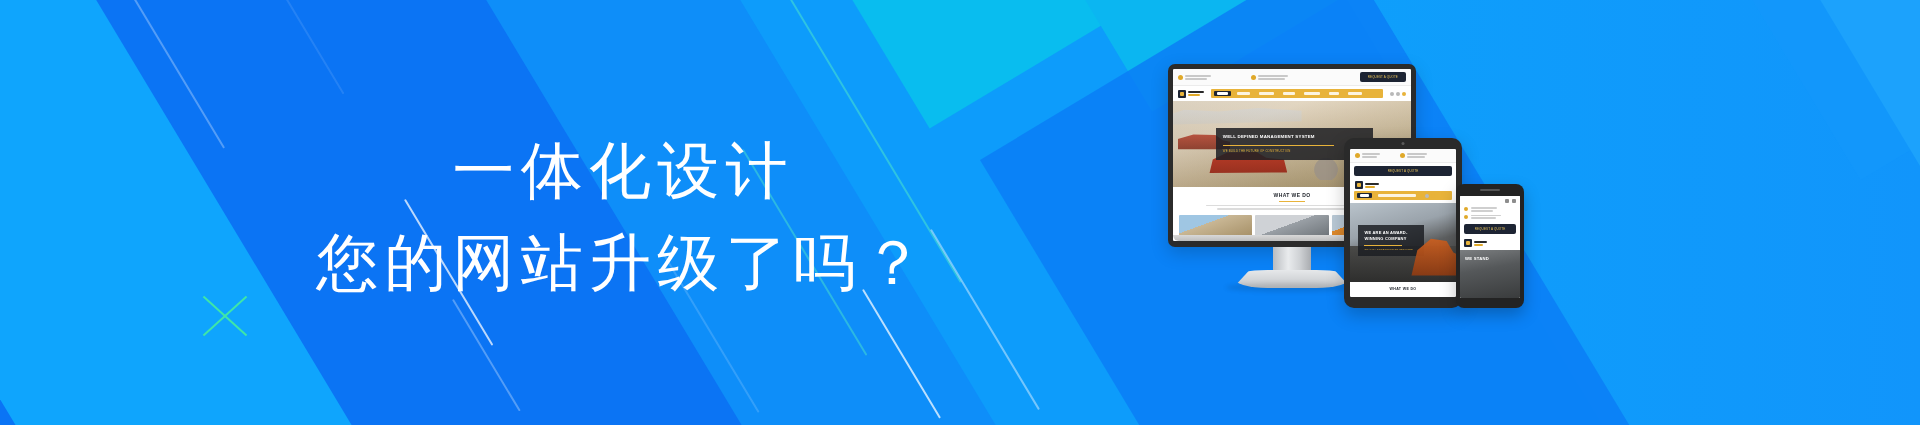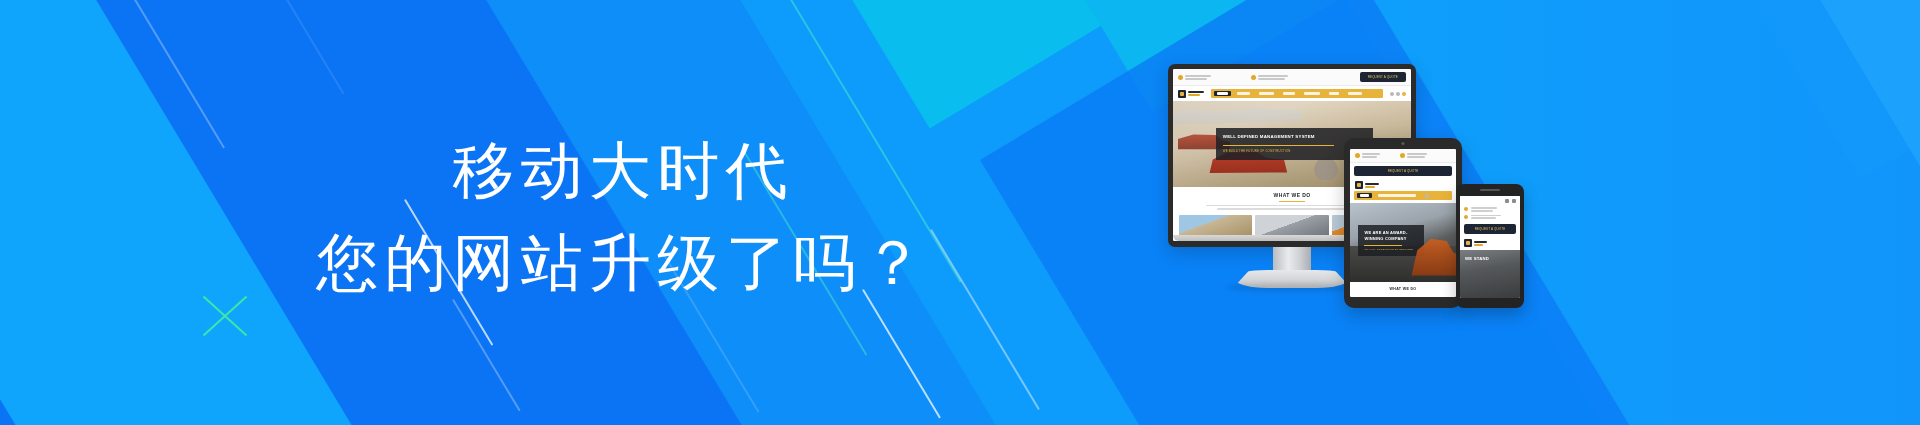--- a/index.html
+++ b/index.html
@@ -328,21 +328,21 @@
     <div class="streak s-white" style="left:930px;  top:230px;  width:1.5px;height:210px;opacity:.5;"></div>
     <div class="streak s-soft" style="left:250px;  top:-60px;  width:2px; height:180px;opacity:.3;"></div>
 
     <div class="xmark">
       <i></i>
         <i></i>
     </div>
   </div>
 
   <div class="copy">
-    <div class="headline h-line1">移动大时代</div>
+    <div class="headline h-line1">一体化设计</div>
     <div class="headline h-line2">您的网站升级了吗？</div>
   </div>
 
   <div class="devices">
 
     <div class="monitor">
       <div class="mon-bezel">
         <div class="mon-screen">
           <div class="site">
 

